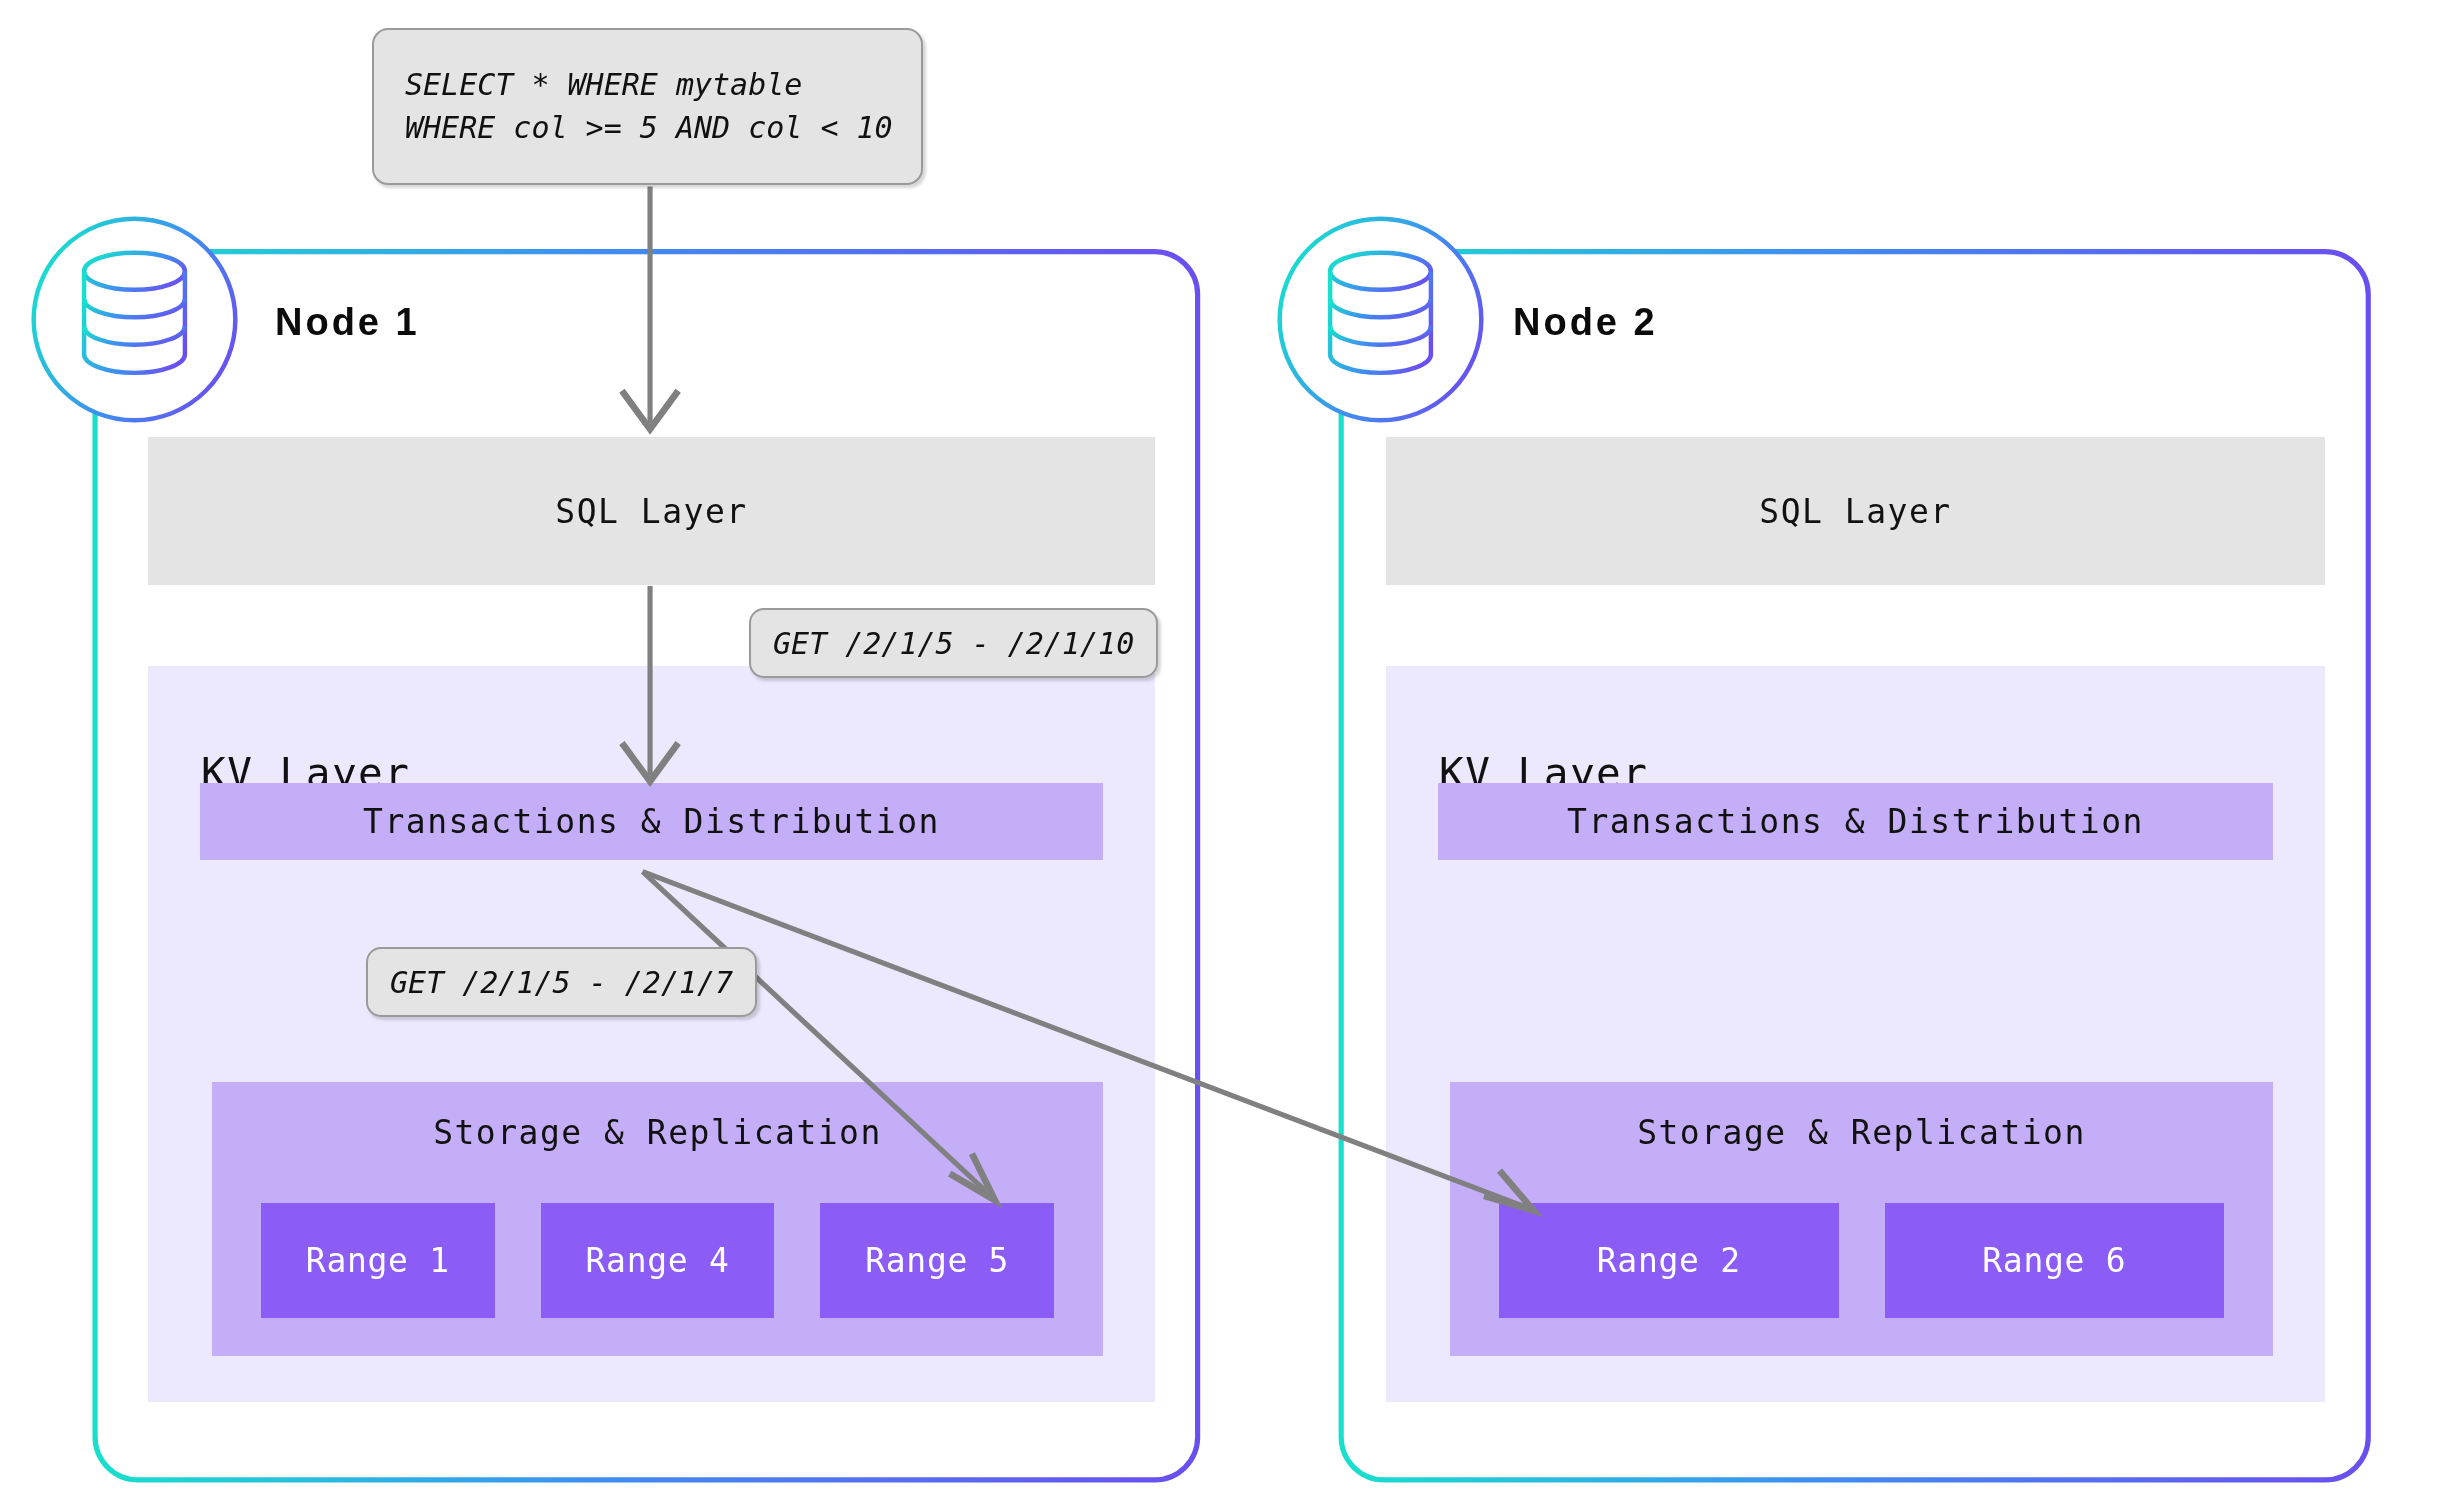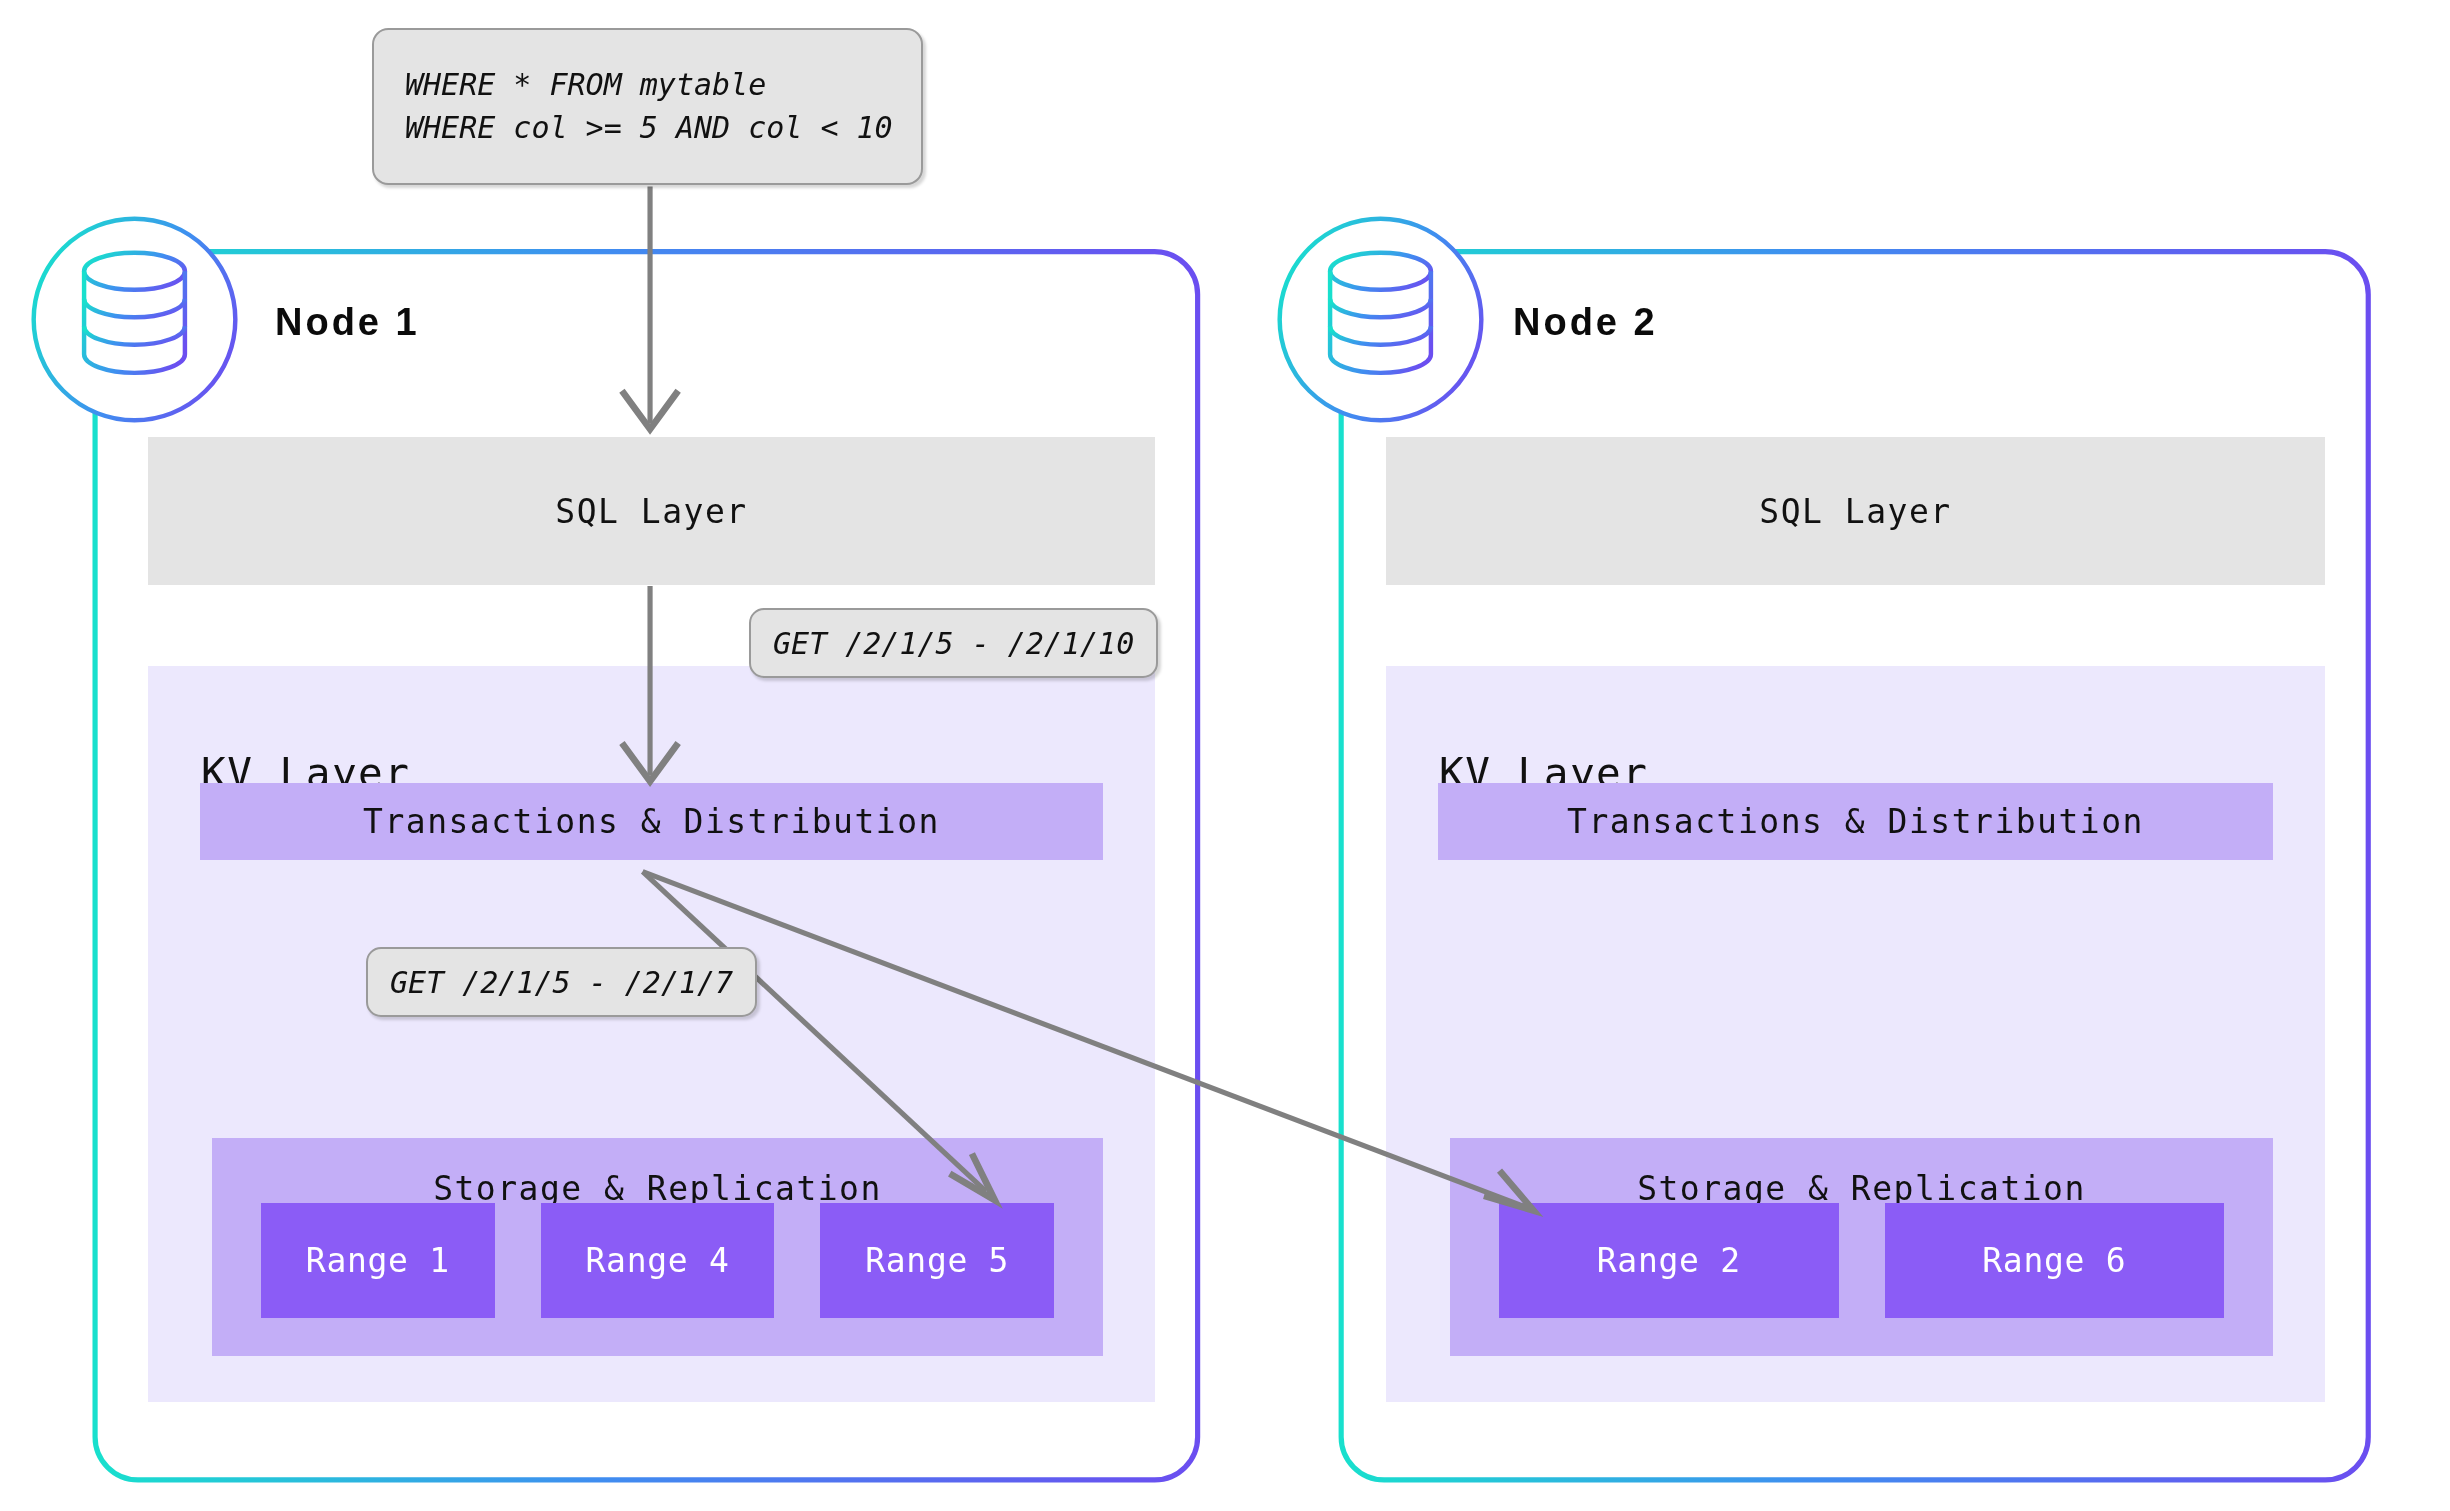--- a/index.html
+++ b/index.html
@@ -124,21 +124,21 @@
     font-size: 33px;
     color: #111111;
     letter-spacing: 1.5px;
     white-space: nowrap;
   }
   .storage-band {
     position: absolute;
     left: 52px;
     bottom: 46px;
     right: 52px;
-    height: 218px;
+    height: 274px;
     background: #c3aef7;
     margin-left: 12px;
   }
   .storage-band-label {
     position: absolute;
     left: 0;
     right: 0;
     top: 31px;
     text-align: center;
     font-family: "DejaVu Sans Mono", monospace;
@@ -319,21 +319,21 @@
       <path d="M77 80 V 192 A 68 25 0 0 0 213 192 V 80"></path>
       <path d="M77 117 A 68 25 0 0 0 213 117"></path>
       <path d="M77 154 A 68 25 0 0 0 213 154"></path>
     </g>
   </svg>
 
   <div class="node-title" style="left:275px; top:301px;">Node 1</div>
   <div class="node-title" style="left:1513px; top:301px;">Node 2</div>
 
   <div class="sql-box">
-    <span class="sql-line">WHERE * FROM mytable</span>
+    <span class="sql-line">SELECT * WHERE mytable</span>
     <span class="sql-line">WHERE col &gt;= 5 AND col &lt; 10</span>
   </div>
 
   <div class="get-pill" style="left:749px; top:608px;">
     <span class="get-pill-label">GET /2/1/5 - /2/1/10</span>
   </div>
 
   <div class="get-pill" style="left:366px; top:947px;">
     <span class="get-pill-label">GET /2/1/5 - /2/1/7</span>
   </div>

